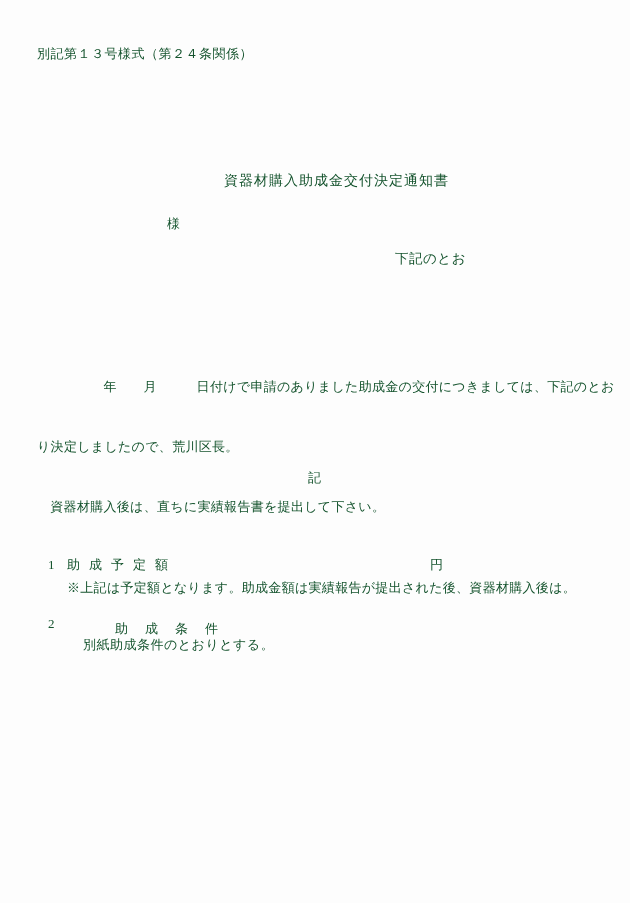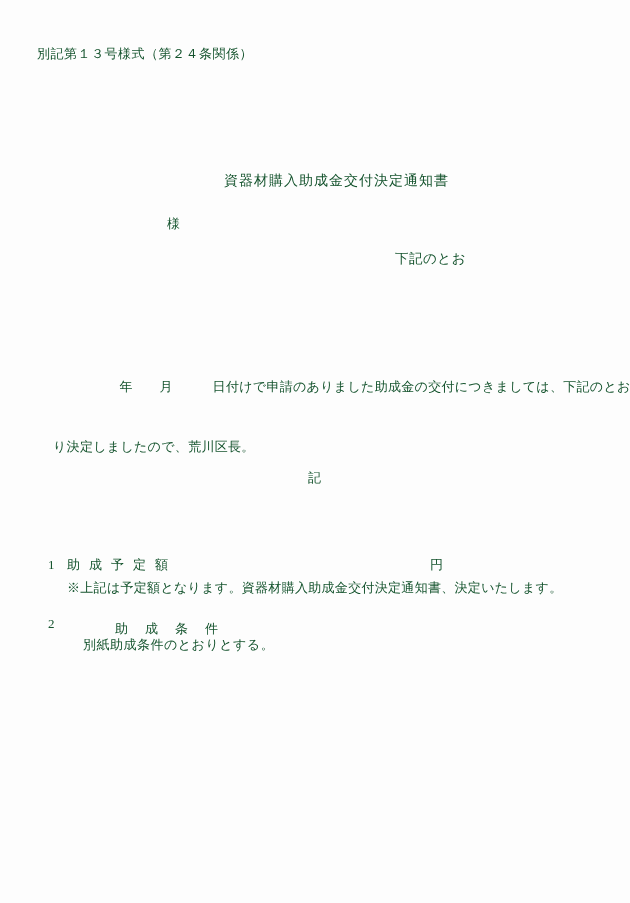--- a/index.html
+++ b/index.html
@@ -24,21 +24,21 @@
 
   .doc-meta    { right: 60px; top: 64px; text-align: right; line-height: 20px; letter-spacing: 0.5px; }
 
   .title       { left: 208px; top: 158px; font-size: 14px; letter-spacing: 1px; font-weight: normal; margin: 16px; }
 
   .addressee   { left: 167px; top: 217px; font-size: 13px; }
 
   .sender      { left: 395px; top: 252px; font-size: 13.5px; letter-spacing: 0.5px; }
 
   .body-par    { left: 37px; top: 337px; line-height: 20px; letter-spacing: 0.3px; }
-  .body-line   { white-space: pre; margin-left: 16px; }
+  .body-line   { white-space: pre; }
 
   .ki          { left: 308px; top: 471px; }
 
   .item-row1   { left: 0; top: 558px; width: 630px; height: 17px; }
   .item-row2   { left: 0; top: 617px; width: 630px; height: 17px; }
   .item-number { position: absolute; left: 48px; top: 0; }
   .item-label-med  { position: absolute; left: 67px; top: 0; letter-spacing: 9px; }
   .item-label-wide { position: absolute; left: 67px; top: 5px; letter-spacing: 2px; margin-left: 48px; }
   .item-unit   { position: absolute; left: 430px; top: 0; }
 
@@ -55,31 +55,32 @@
 
   <h1 class="abs title">資器材購入助成金交付決定通知書</h1>
 
   <div class="abs addressee">様</div>
 
   <div class="abs sender">下記のとお</div>
 
   <div class="abs body-par">
     <div class="body-line">　　　　　年　　月　　　日付けで申請のありました助成金の交付につきましては、下記のとお</div>
     <div class="body-line">り決定しましたので、荒川区長。</div>
+    <div class="body-line">　資器材購入後は、直ちに実績報告書を提出して下さい。</div>
   </div>
 
   <div class="abs ki">記</div>
 
   <div class="abs item-row1">
     <span class="item-number">1</span>
     <span class="item-label-med">助成予定額</span>
     <span class="item-unit">円</span>
   </div>
 
-  <div class="abs item-note">※上記は予定額となります。資器材購入助成金交付決定通知書、決定いたします。</div>
+  <div class="abs item-note">※上記は予定額となります。助成金額は実績報告が提出された後、資器材購入後は。</div>
 
   <div class="abs item-row2">
     <span class="item-number">2</span>
     <span class="item-label-wide">助　成　条　件</span>
   </div>
 
   <div class="abs item-detail">別紙助成条件のとおりとする。</div>
 
 </div>
 

